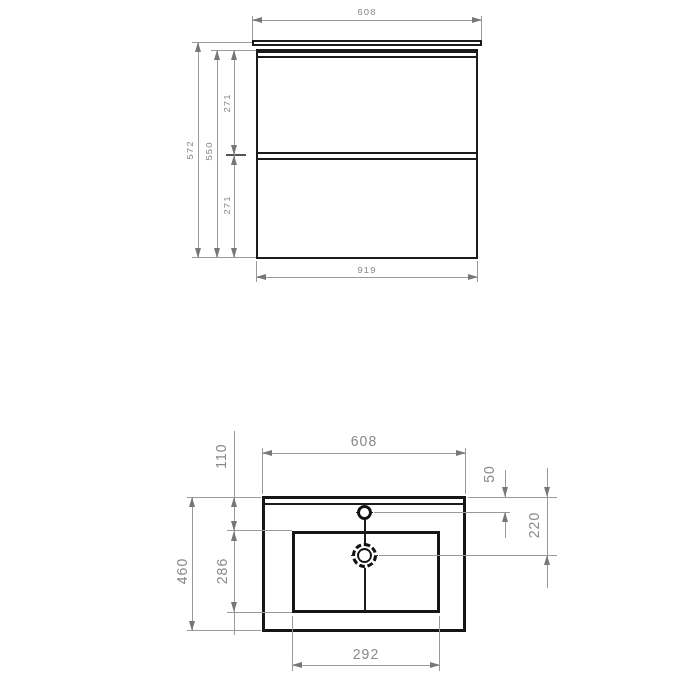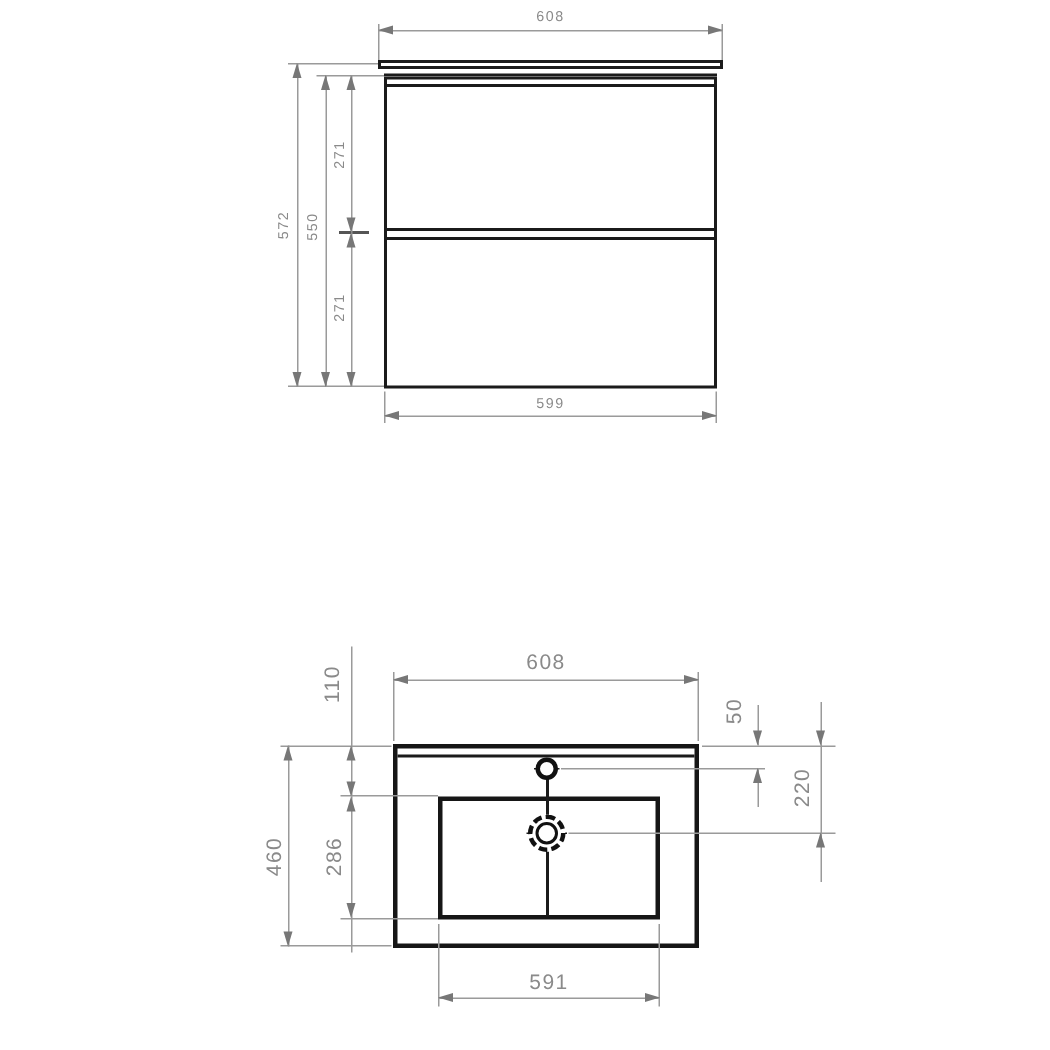--- a/index.html
+++ b/index.html
@@ -74,21 +74,21 @@
     <div class="ln" style="left:234px;top:155px;width:1px;height:103px;"></div>
     <div class="ar au" style="left:231px;top:155px;"></div>
     <div class="ar ad" style="left:231px;top:248px;"></div>
     <div class="lbl v sm" style="left:227px;top:205px;">271</div>
 
     <div class="ln" style="left:256px;top:261px;width:1px;height:21px;"></div>
     <div class="ln" style="left:477px;top:261px;width:1px;height:21px;"></div>
     <div class="ln" style="left:256px;top:277px;width:222px;height:1px;"></div>
     <div class="ar al" style="left:256px;top:274px;"></div>
     <div class="ar ar2" style="left:468px;top:274px;"></div>
-    <div class="lbl sm" style="left:367px;top:270px;">599</div>
+    <div class="lbl sm" style="left:367px;top:270px;">919</div>
   </div>
 
   <div class="abs">
 
     <div class="sbox" style="left:262px;top:496px;width:204px;height:136px;"></div>
     <div class="ob" style="left:265px;top:503px;width:198px;height:1.5px;"></div>
     <div class="sbox" style="left:292px;top:531px;width:148px;height:82px;"></div>
     <div class="ob" style="left:364px;top:506px;width:1.5px;height:105px;"></div>
     <div class="ob" style="left:356px;top:511.5px;width:17px;height:1.5px;"></div>
     <div class="taphole"></div>
@@ -135,16 +135,16 @@
     <div class="ln" style="left:547px;top:468px;width:1px;height:120px;"></div>
     <div class="ar ad" style="left:544px;top:487px;"></div>
     <div class="ar au" style="left:544px;top:555px;"></div>
     <div class="lbl v bg" style="left:534px;top:525px;">220</div>
 
     <div class="ln" style="left:292px;top:616px;width:1px;height:55px;"></div>
     <div class="ln" style="left:439px;top:616px;width:1px;height:55px;"></div>
     <div class="ln" style="left:292px;top:665px;width:148px;height:1px;"></div>
     <div class="ar al" style="left:292px;top:662px;"></div>
     <div class="ar ar2" style="left:430px;top:662px;"></div>
-    <div class="lbl bg" style="left:366px;top:654px;">591</div>
+    <div class="lbl bg" style="left:366px;top:654px;">292</div>
   </div>
 
 </div>
 
 </body></html>

